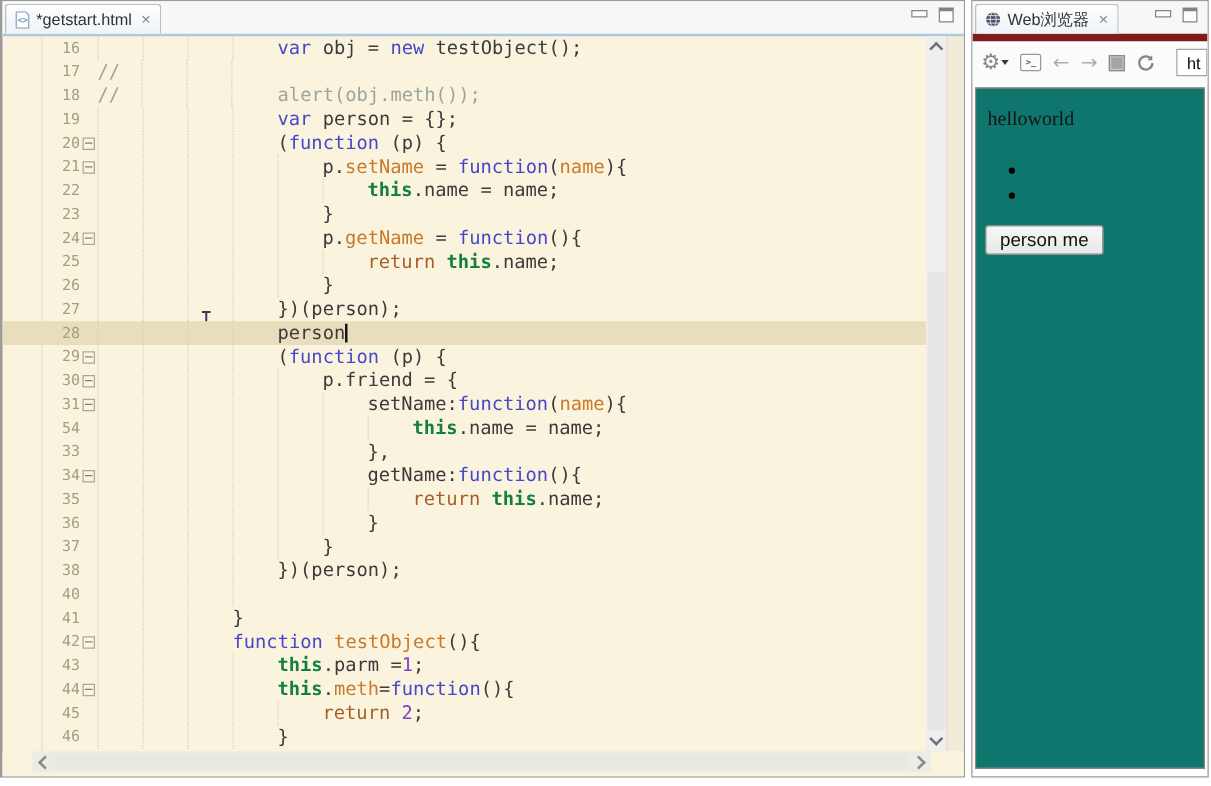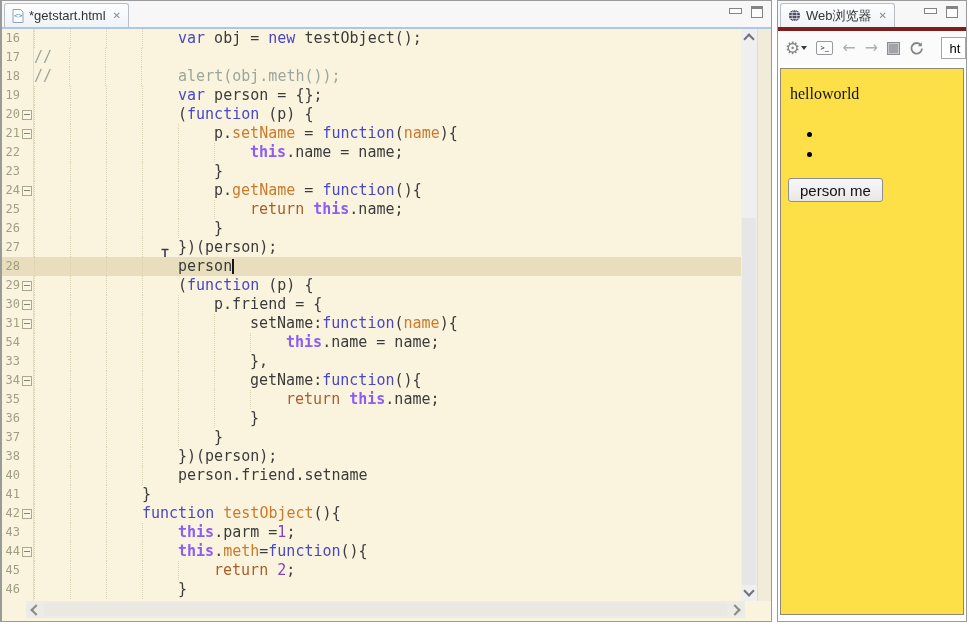--- a/index.html
+++ b/index.html
@@ -4,47 +4,47 @@
 <style>
   html,body{margin:0;padding:0;}
   body{width:969px;height:629px;background:#FFFFFF;font-family:"Liberation Sans",sans-serif;position:relative;overflow:hidden;}
   .panel{position:absolute;top:0;box-sizing:border-box;border:1px solid #9A9A9A;background:#FFF;display:flex;flex-direction:column;}
   #editorPanel{left:0;width:772px;height:622px;border-left-width:2px;background:var(--editor_bg,#FAF4DF);}
   #browserPanel{left:777px;width:190px;height:622px;overflow:hidden;}
 
   
   .tabbar{height:26px;background:#F7F7F7;display:flex;align-items:flex-end;flex:none;position:relative;}
   #editorPanel .tabbar{border-bottom:2px solid var(--tab_underline,#AFC8DE);}
-  #browserPanel .tabbar{border-bottom:4px solid #7f1d1d;}
+  #browserPanel .tabbar{border-bottom:6px solid #7f1d1d;}
   .tab{height:23px;margin-left:2px;padding:0 7px;display:flex;align-items:center;gap:5px;
        background:linear-gradient(#FDFDFD,#EFF3F8);border:1px solid #B9BDC4;border-bottom:none;
        border-radius:3px 3px 0 0;font-size:13px;color:#333;white-space:nowrap;}
   .tab .close{color:#8A8A8A;font-size:10px;margin-left:2px;cursor:pointer;}
   .winbtns{margin-left:auto;display:flex;align-items:flex-start;gap:9px;padding:5px 8px 0 0;align-self:flex-start;}
   .ico-min{width:11px;height:4px;border:1px solid #848484;background:#FCFCFC;margin-top:2px;}
   .ico-max{width:10px;height:8px;border:1px solid #848484;border-top:3px solid #848484;background:#FCFCFC;}
 
   
   #editorBody{flex:1;display:flex;min-height:0;}
   #codeLines{flex:1;position:relative;overflow:hidden;cursor:text;}
   #gutterSep{position:absolute;left:31px;top:0;bottom:0;width:1px;background:#E6DFC8;}
-  .row{display:flex;height:19px;position:relative;}
+  .row{display:flex;height:19px;position:relative;padding-left:44px;}
   .row.cur{background:var(--current_line,#E8DEBD);}
   .ln{width:18px;flex:none;text-align:right;font:12px "DejaVu Sans Mono",monospace;line-height:19px;color:#9F9F82;}
   .fm{width:14px;flex:none;display:flex;align-items:center;justify-content:center;}
   .foldbox{width:8px;height:8px;border:1px solid #A9A98F;background:#FBF6E4;position:relative;cursor:pointer;}
   .foldbox::after{content:"";position:absolute;left:1px;right:1px;top:3px;height:1px;background:#84846A;}
   .codeln{flex:1;display:flex;white-space:pre;font-family:"DejaVu Sans Mono",monospace;font-size:15px;line-height:19px;color:var(--plain,#3B3B3B);}
   .g{width:36px;flex:none;box-sizing:border-box;border-left:1px dotted #D8D1B4;}
   .fil{flex:none;box-sizing:border-box;}
   .gr{border-right:1px dotted #D8D1B4;}
   .kw{color:var(--keyword,#4747C8);}
   .pr{color:var(--property,#C97A2B);}
   .re{color:var(--return_kw,#AA5D28);}
-  .th{color:#8b5cf6;font-weight:bold;}
+  .th{color:#15803d;font-weight:bold;}
   .nu{color:var(--number,#7B45C4);}
   .co{color:var(--comment,#9BA69C);}
   .caret{width:2px;height:15px;background:#151515;align-self:center;flex:none;}
   #ibeam{position:absolute;left:158px;top:219px;}
 
   
   #vscroll{width:16px;flex:none;background:#EFEFEF;position:relative;}
   .chev{width:6px;height:6px;border:2px solid #70707E;border-right:none;border-bottom:none;position:absolute;left:4px;}
   .chev.up{transform:rotate(45deg);top:6px;}
   .chev.down{transform:rotate(225deg);bottom:6px;}
@@ -61,21 +61,21 @@
   
   #btoolbar{height:34px;flex:none;display:flex;align-items:center;gap:9px;padding:0 2px 0 7px;background:#FBFBFB;}
   .tbtn{display:flex;align-items:center;justify-content:center;cursor:pointer;flex:none;}
   .gear{font-family:"DejaVu Sans",sans-serif;font-size:17px;color:#87878B;line-height:1;}
   .dd{width:0;height:0;border-left:3.5px solid transparent;border-right:3.5px solid transparent;border-top:4px solid #3A3A3A;margin-left:1px;}
   .consoleico{width:15px;height:12px;border:1px solid #98989E;border-radius:2px;background:#FCFCFC;
       font:bold 7px "DejaVu Sans Mono",monospace;color:#55555E;display:flex;align-items:center;justify-content:center;}
   .navarrow{font-family:"DejaVu Sans",sans-serif;font-size:16px;color:#AFAFB3;line-height:1;}
   .stopico{width:11px;height:11px;background:#A4A4A8;border:1px solid #8C8C92;box-shadow:inset 0 0 0 1px #C9C9CD;}
   #urlInput{margin-left:auto;margin-right:-2px;width:20px;height:20px;border:1px solid #A5A5A5;font:13px "Liberation Sans",sans-serif;padding:0 0 0 3px;outline:none;text-align:center;}
-  #bcontent{flex:1;margin:3px 2px 6px 2px;border:1px solid #8F8778;background:#fde047;overflow:hidden;}
+  #bcontent{flex:1;margin:3px 2px 6px 2px;border:1px solid #8F8778;background:#0f766e;overflow:hidden;}
   #heading{font-family:"Liberation Serif",serif;font-size:16px;font-weight:normal;color:#141414;margin:16px 0 0 9px;}
   #bullets{margin:22px 0 0 0;padding:0 0 0 36px;list-style:none;}
   #bullets li{height:20px;position:relative;}
   #bullets li::before{content:"";position:absolute;left:-10px;top:7px;width:5px;height:5px;border-radius:50%;background:#000;}
   #clickBtn{margin:13px 0 0 7px;height:24px;padding:0 11px;font:15px "Liberation Sans",sans-serif;color:#111;
       background:linear-gradient(#F7F7F7,#E8E8E8);border:1px solid #8F8F8F;border-radius:3px;cursor:pointer;}
 </style>
 </head>
 <body>
 
@@ -225,21 +225,21 @@
           <span class="codeln"><span class="g"></span><span class="g"></span><span class="g"></span><span class="g"></span><span class="g"></span><span class="pl">}</span></span>
         </div>
         <div class="row">
           <span class="ln">38</span>
           <span class="fm"></span>
           <span class="codeln"><span class="g"></span><span class="g"></span><span class="g"></span><span class="g"></span><span class="pl">})(person);</span></span>
         </div>
         <div class="row">
           <span class="ln">40</span>
           <span class="fm"></span>
-          <span class="codeln"><span class="g"></span><span class="g"></span><span class="g"></span><span class="g"></span><span class="pl">person.friend.setname</span></span>
+          <span class="codeln"><span class="g"></span><span class="g"></span><span class="g"></span><span class="g"></span></span>
         </div>
         <div class="row">
           <span class="ln">41</span>
           <span class="fm"></span>
           <span class="codeln"><span class="g"></span><span class="g"></span><span class="g"></span><span class="pl">}</span></span>
         </div>
         <div class="row">
           <span class="ln">42</span>
           <span class="fm">
             <span class="foldbox"></span>

